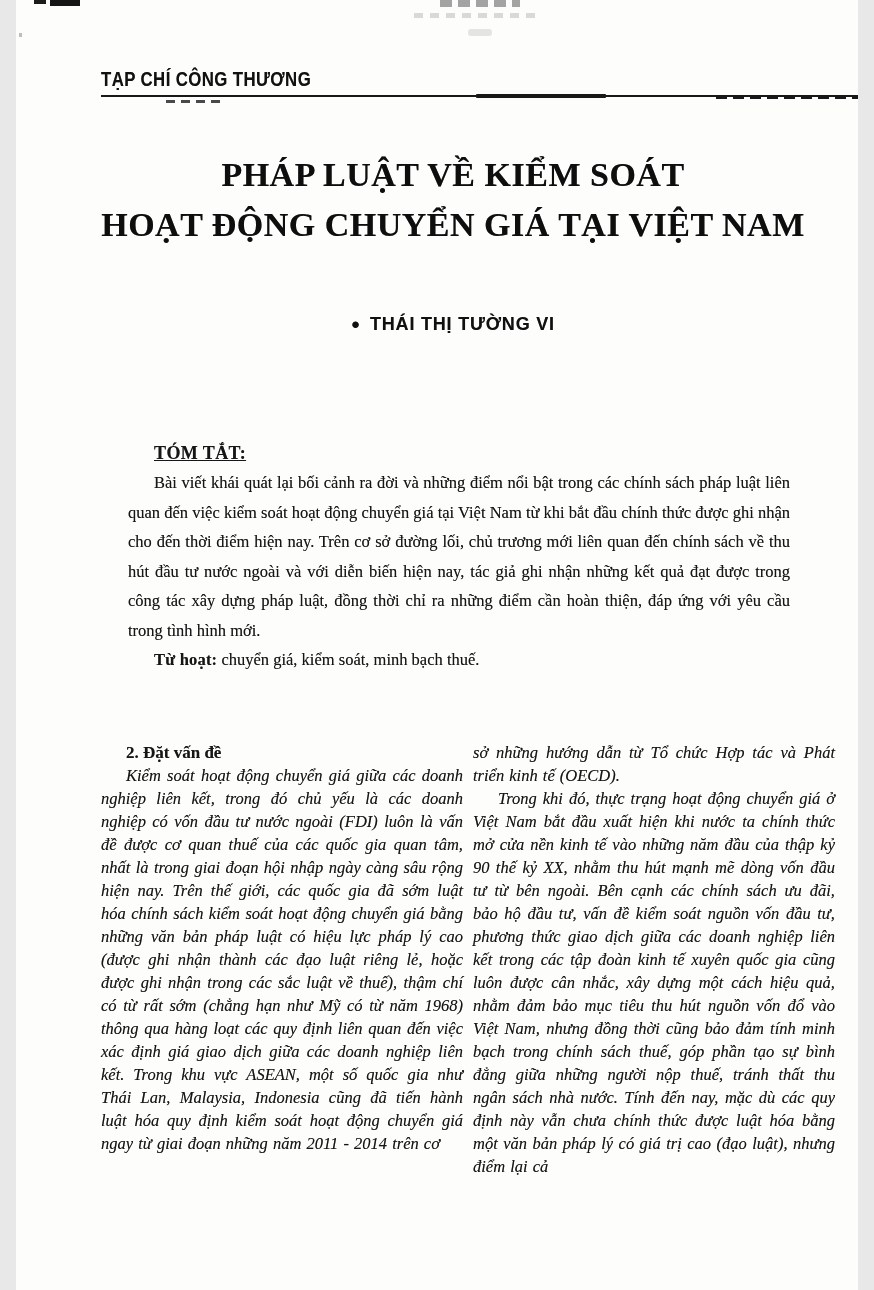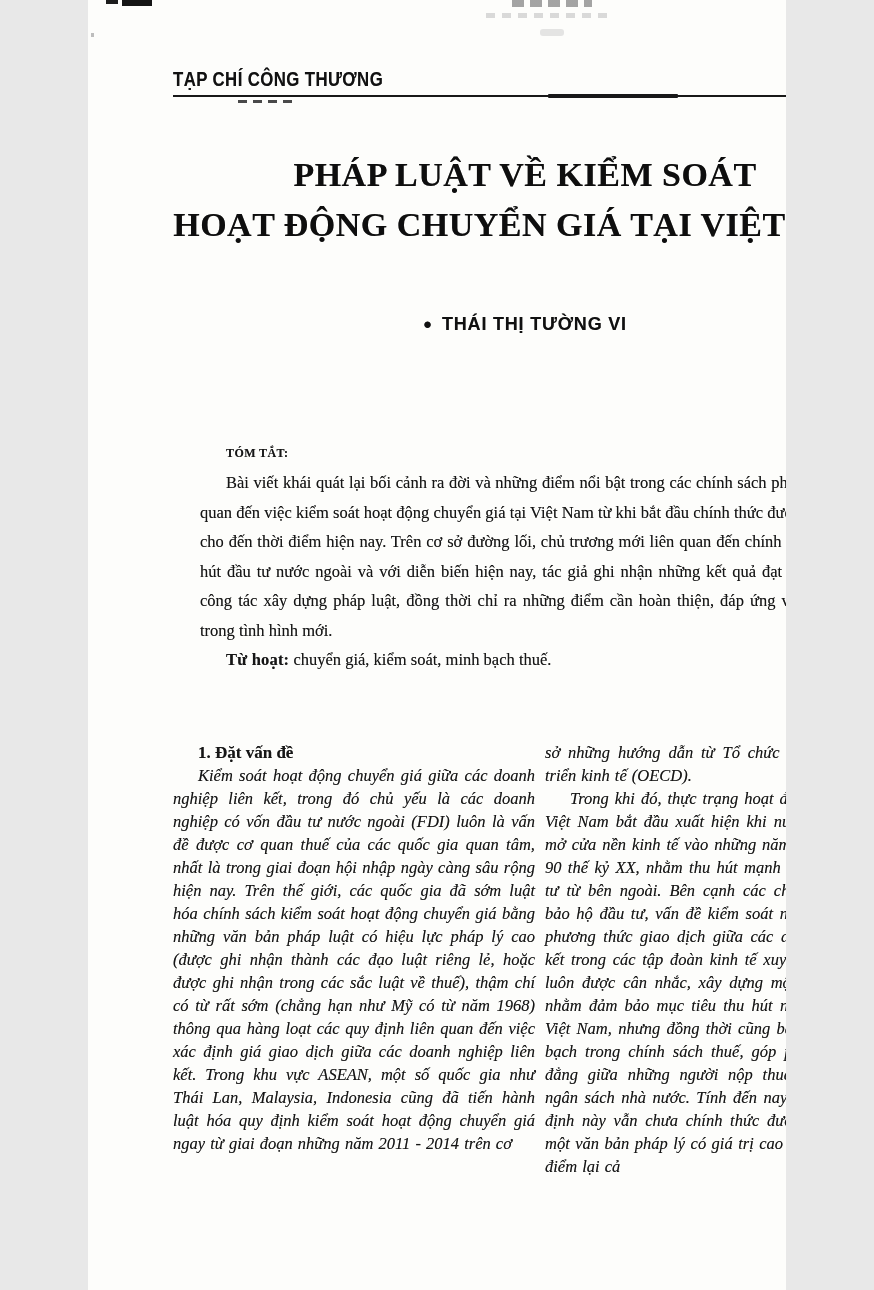--- a/index.html
+++ b/index.html
@@ -1,18 +1,18 @@
 <!DOCTYPE html>
 <html lang="vi"><head>
 <meta charset="utf-8">
 <style>
   html,body{margin:0;padding:0;background:#e8e8e8;}
   .page{
     position:relative;
-    width:698px;height:1290px;
+    width:842px;height:1290px;
     margin:0 auto;
     background:#fdfdfb;
     color:#161616;
     font-family:"Liberation Serif","DejaVu Serif",serif;
     overflow:hidden;
     text-shadow:0 0 .5px rgba(0,0,0,.45);
   }
   
   .art{position:absolute;}
   .art-tl-a{left:18px;top:0;width:12px;height:4px;background:#1c1c1c;}
@@ -44,21 +44,21 @@
     letter-spacing:.5px;color:#0e0e0e;margin:0;
   }
   .author{
     position:absolute;left:0;top:314px;width:874px;text-align:center;
     font-family:"Liberation Sans","DejaVu Sans",sans-serif;
     font-weight:bold;font-size:18px;letter-spacing:.8px;color:#101010;
   }
   .author .bullet{font-size:15px;margin-right:9px;position:relative;top:-1px;}
   
   .abstract{position:absolute;left:112px;top:438px;width:662px;}
-  .abs-heading{font-weight:bold;font-size:12px;line-height:30px;text-indent:26px;letter-spacing:.4px;}
+  .abs-heading{font-weight:bold;font-size:18px;line-height:30px;text-indent:26px;letter-spacing:.4px;text-decoration:underline;}
   .abstract p{margin:0;font-size:16.5px;line-height:29.5px;text-align:justify;text-indent:26px;}
   .abs-keywords b{letter-spacing:.2px;}
   
   .columns{position:absolute;left:85px;top:741px;width:734px;display:flex;}
   .col{width:362px;}
   .col-left{margin-right:10px;}
   .sec-heading{font-weight:bold;font-size:17px;line-height:23px;text-indent:25px;}
   .columns p{margin:0;font-size:16.5px;line-height:23px;text-align:justify;text-indent:25px;word-spacing:1px;font-style:italic;}
   .columns p.noindent{text-indent:0;}
   
@@ -99,21 +99,21 @@
   </div>
 
   <section class="abstract">
     <div class="abs-heading">TÓM TẮT:</div>
     <p class="abs-body">Bài viết khái quát lại bối cảnh ra đời và những điểm nổi bật trong các chính sách pháp luật liên quan đến việc kiểm soát hoạt động chuyển giá tại Việt Nam từ khi bắt đầu chính thức được ghi nhận cho đến thời điểm hiện nay. Trên cơ sở đường lối, chủ trương mới liên quan đến chính sách về thu hút đầu tư nước ngoài và với diễn biến hiện nay, tác giả ghi nhận những kết quả đạt được trong công tác xây dựng pháp luật, đồng thời chỉ ra những điểm cần hoàn thiện, đáp ứng với yêu cầu trong tình hình mới.</p>
     <p class="abs-keywords"><b>Từ hoạt:</b><span> chuyển giá, kiểm soát, minh bạch thuế.</span></p>
   </section>
 
   <section class="columns">
     <div class="col col-left">
-      <div class="sec-heading">1. Đặt vấn đề</div>
+      <div class="sec-heading">2. Đặt vấn đề</div>
       <p>Kiểm soát hoạt động chuyển giá giữa các doanh nghiệp liên kết, trong đó chủ yếu là các doanh nghiệp có vốn đầu tư nước ngoài (FDI) luôn là vấn đề được cơ quan thuế của các quốc gia quan tâm, nhất là trong giai đoạn hội nhập ngày càng sâu rộng hiện nay. Trên thế giới, các quốc gia đã sớm luật hóa chính sách kiểm soát hoạt động chuyển giá bằng những văn bản pháp luật có hiệu lực pháp lý cao (được ghi nhận thành các đạo luật riêng lẻ, hoặc được ghi nhận trong các sắc luật về thuế), thậm chí có từ rất sớm (chẳng hạn như Mỹ có từ năm 1968) thông qua hàng loạt các quy định liên quan đến việc xác định giá giao dịch giữa các doanh nghiệp liên kết. Trong khu vực ASEAN, một số quốc gia như Thái Lan, Malaysia, Indonesia cũng đã tiến hành luật hóa quy định kiểm soát hoạt động chuyển giá ngay từ giai đoạn những năm 2011 - 2014 trên cơ</p>
     </div>
     <div class="col">
       <p class="noindent">sở những hướng dẫn từ Tổ chức Hợp tác và Phát triển kinh tế (OECD).</p>
       <p>Trong khi đó, thực trạng hoạt động chuyển giá ở Việt Nam bắt đầu xuất hiện khi nước ta chính thức mở cửa nền kinh tế vào những năm đầu của thập kỷ 90 thế kỷ XX, nhằm thu hút mạnh mẽ dòng vốn đầu tư từ bên ngoài. Bên cạnh các chính sách ưu đãi, bảo hộ đầu tư, vấn đề kiểm soát nguồn vốn đầu tư, phương thức giao dịch giữa các doanh nghiệp liên kết trong các tập đoàn kinh tế xuyên quốc gia cũng luôn được cân nhắc, xây dựng một cách hiệu quả, nhằm đảm bảo mục tiêu thu hút nguồn vốn đổ vào Việt Nam, nhưng đồng thời cũng bảo đảm tính minh bạch trong chính sách thuế, góp phần tạo sự bình đẳng giữa những người nộp thuế, tránh thất thu ngân sách nhà nước. Tính đến nay, mặc dù các quy định này vẫn chưa chính thức được luật hóa bằng một văn bản pháp lý có giá trị cao (đạo luật), nhưng điểm lại cả</p>
     </div>
   </section>
 
 
 </div>

